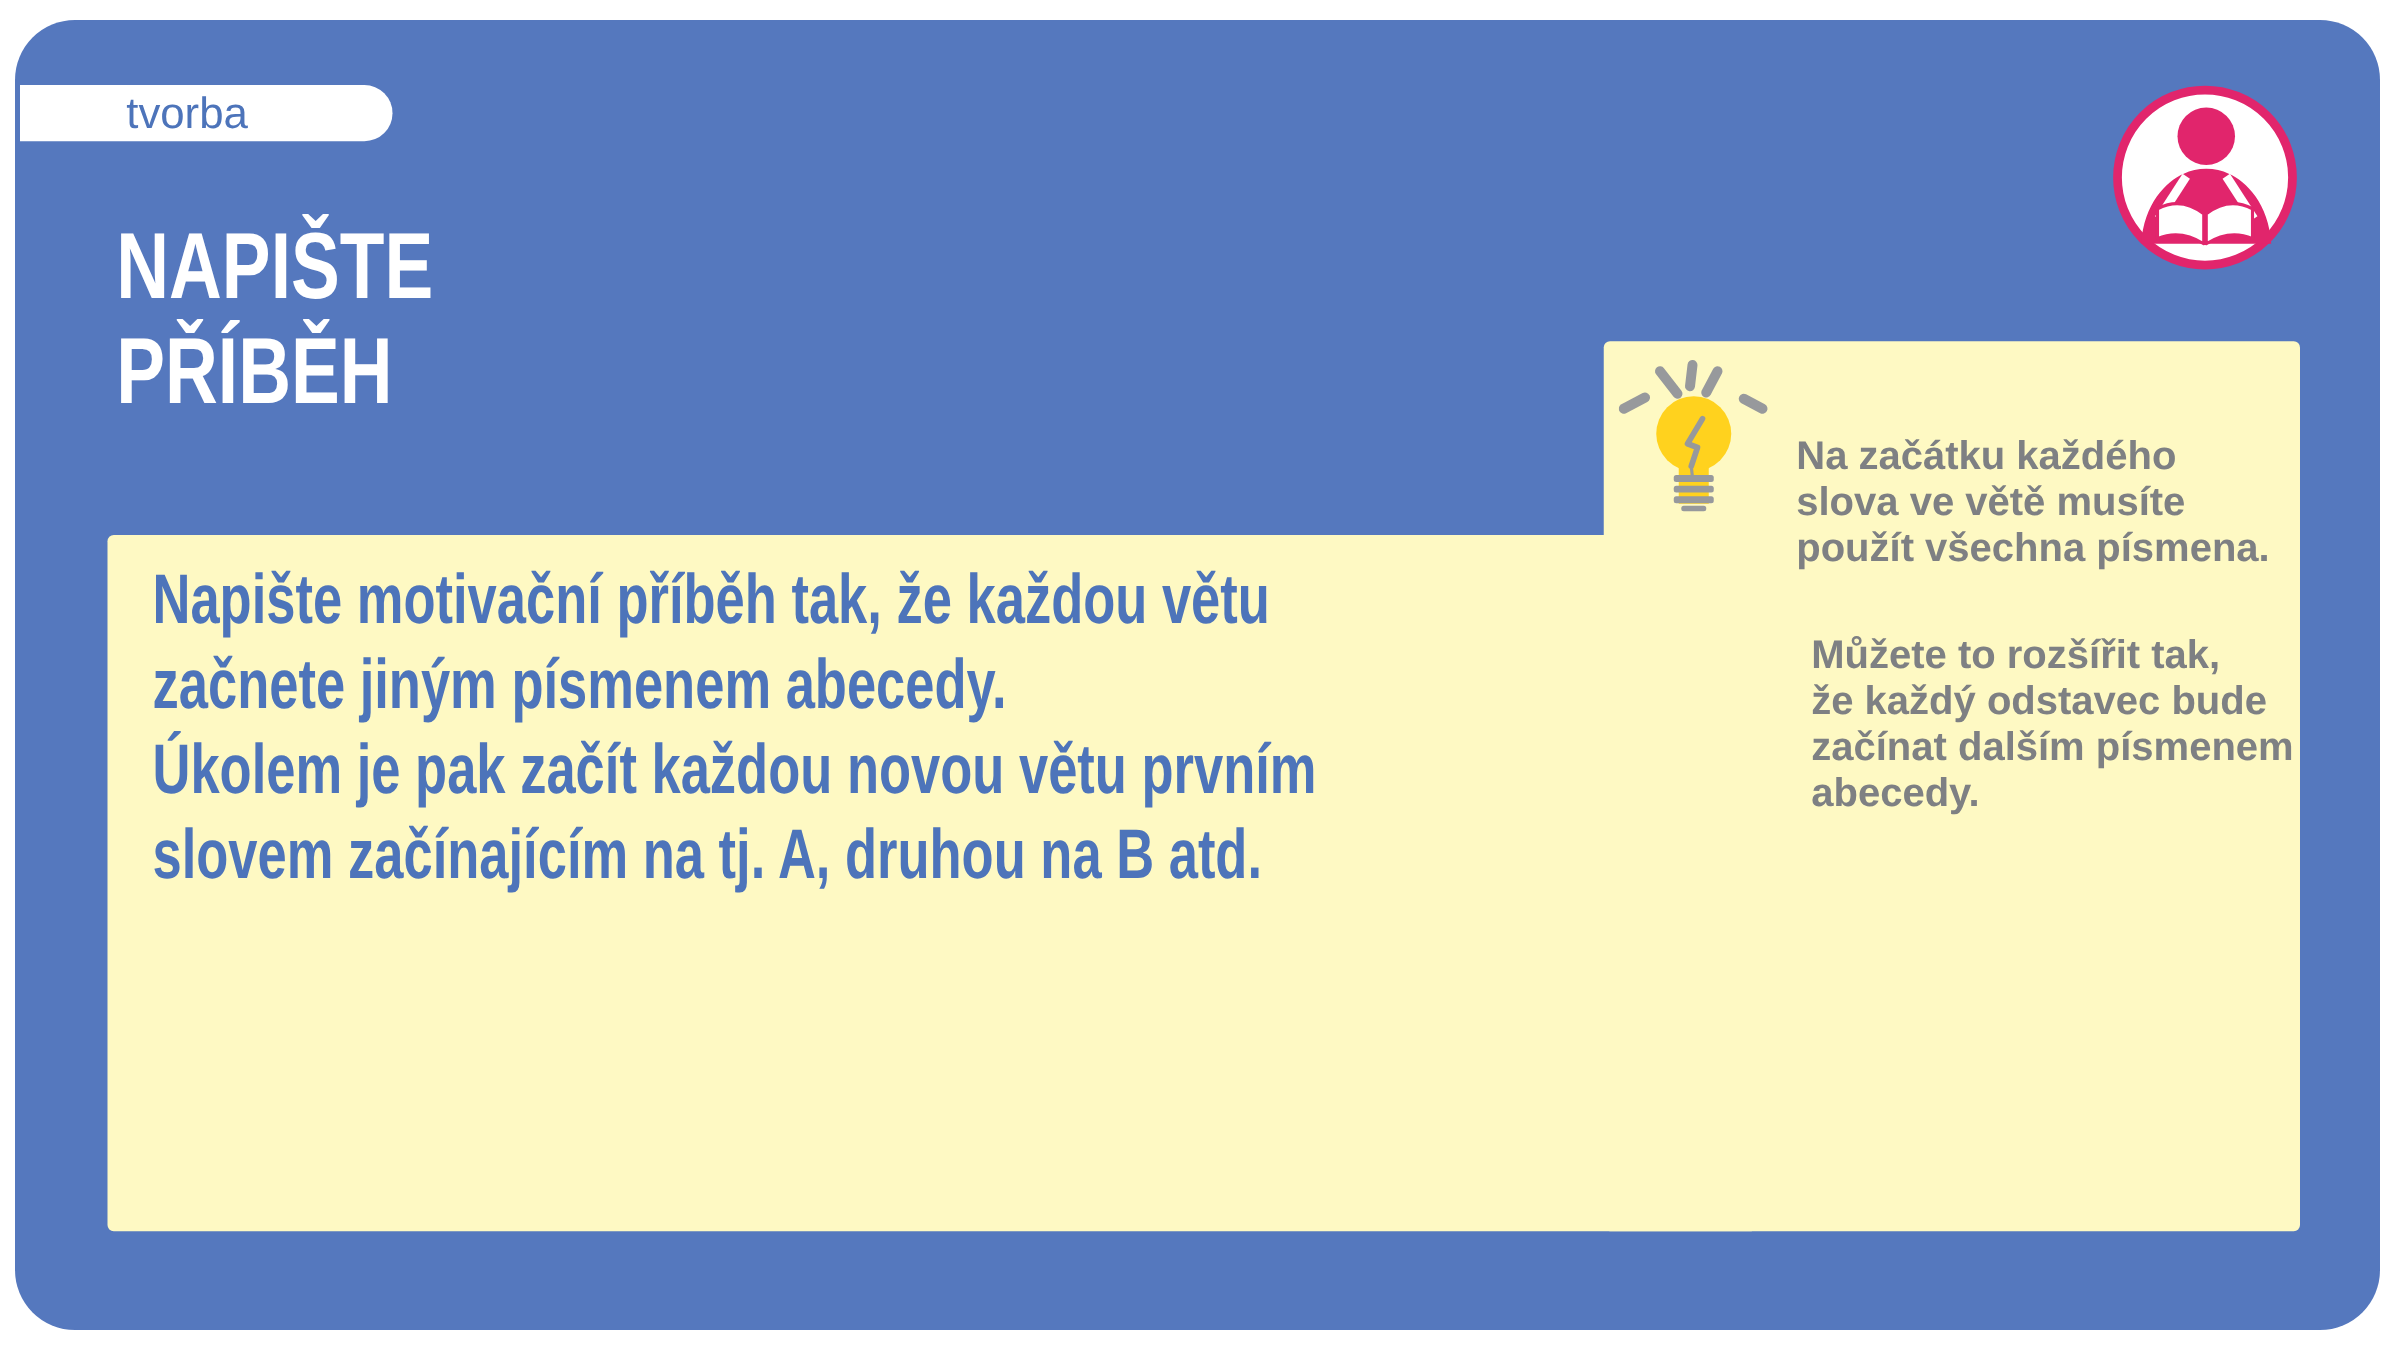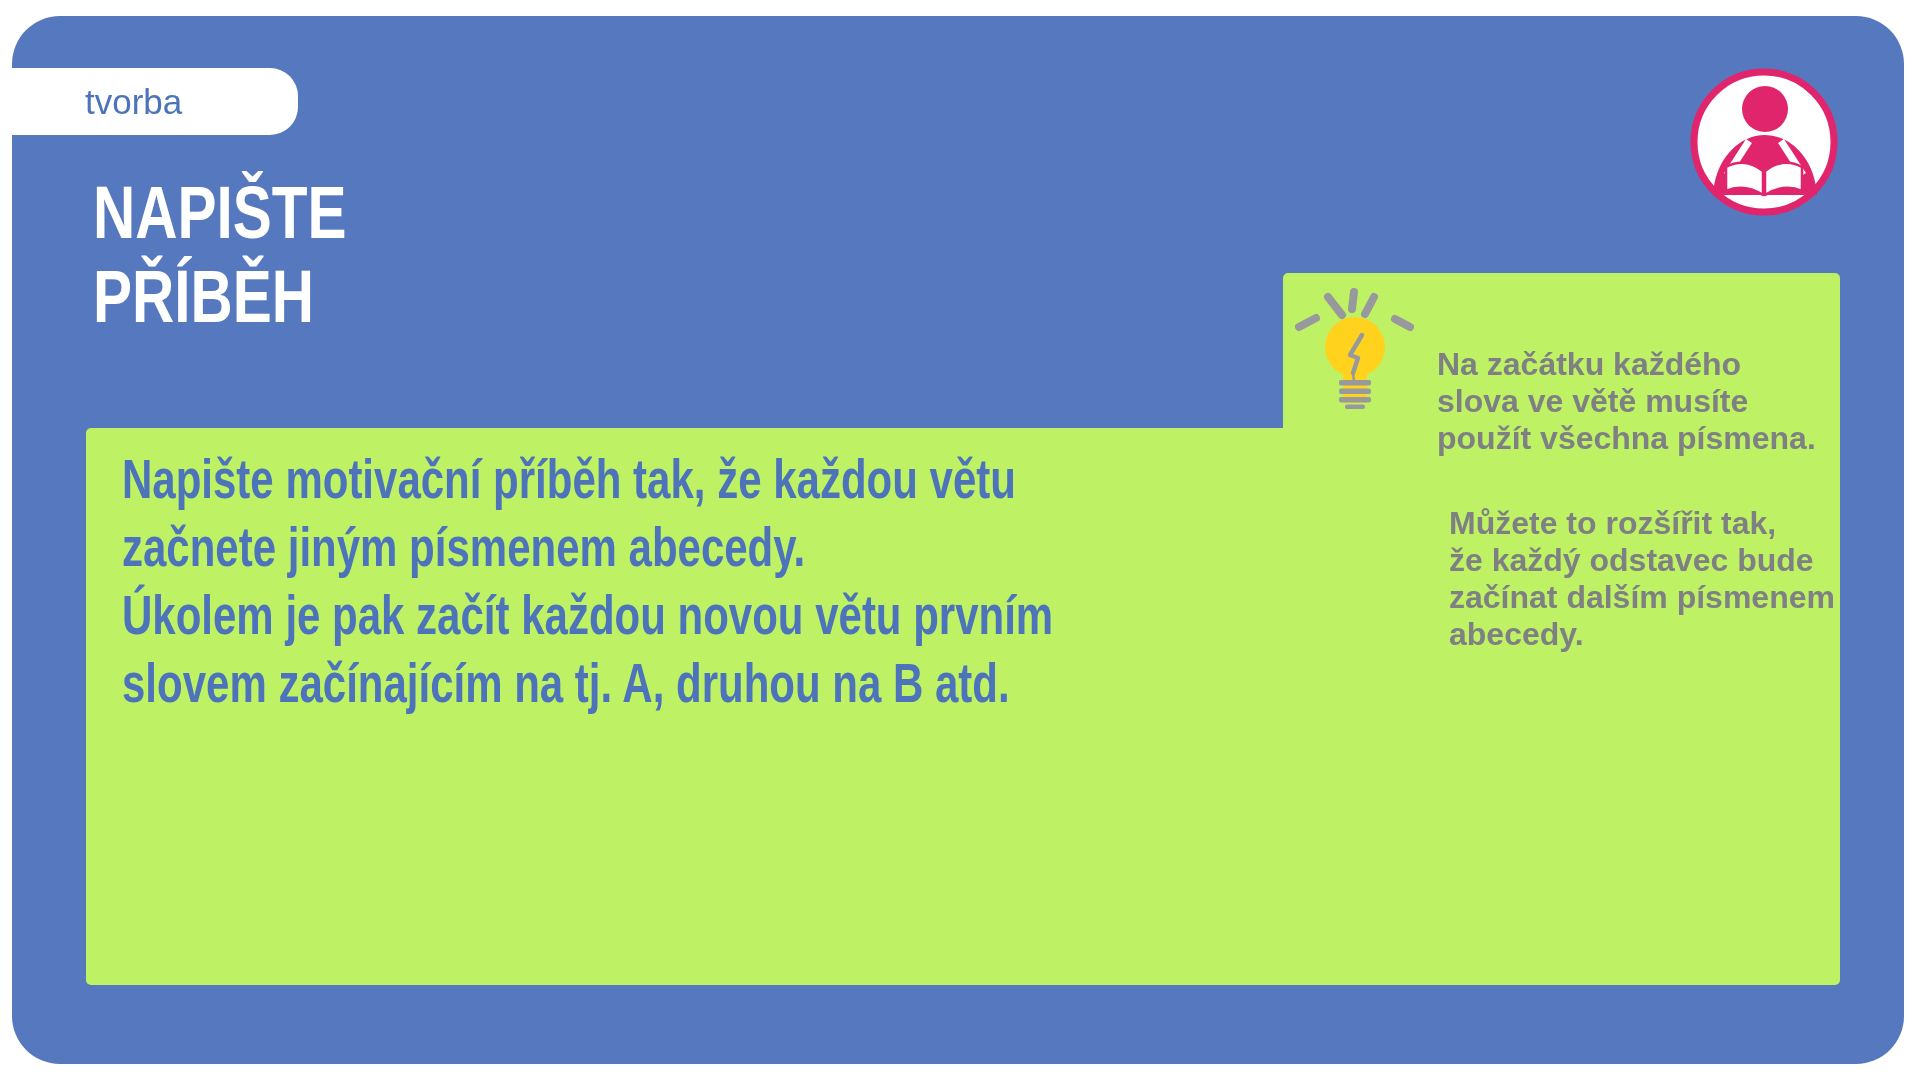--- a/index.html
+++ b/index.html
@@ -1,27 +1,27 @@
 <!DOCTYPE html>
 <html><head>
 <meta charset="utf-8">
 <style>
   html,body{margin:0;padding:0;background:#ffffff;}
   .page{position:relative;width:1920px;height:1080px;background:#ffffff;overflow:hidden;
         font-family:"Liberation Sans","DejaVu Sans",sans-serif;}
   .panel{position:absolute;left:12px;top:16px;width:1892px;height:1048px;
          background:#5578BE;border-radius:48px;}
-  .tab{position:absolute;left:0px;top:68px;width:298px;height:67px;background:#ffffff;
+  .tab{position:absolute;left:16px;top:68px;width:298px;height:45px;background:#ffffff;
        border-radius:0 28px 28px 0;display:flex;align-items:center;}
   .tab span{padding-left:85px;font-size:35px;color:#4D74BA;}
   .title{position:absolute;left:93px;top:170px;margin:0;color:#ffffff;font-weight:bold;
          font-size:75px;line-height:84px;white-space:pre-line;
          transform:scaleX(0.78);transform-origin:0 0;}
   .logo{position:absolute;left:1689px;top:67px;width:150px;height:150px;}
-  .card{position:absolute;background:#bef264;border-radius:5px;}
+  .card{position:absolute;background:#fef9c3;border-radius:5px;}
   .task-card{left:86px;top:428px;width:1320px;height:557px;}
   .task-text{position:absolute;left:36px;top:17px;margin:0;width:1500px;
              color:#4D74BA;font-weight:bold;font-size:56px;line-height:68px;
              white-space:pre-line;transform:scaleX(0.75);transform-origin:0 0;}
   .tip-card{left:1283px;top:273px;width:557px;height:712px;}
   .bulb{position:absolute;left:12px;top:12px;width:122px;height:126px;}
   .tip-text{position:absolute;left:154px;top:36px;color:#7E8083;font-weight:bold;
             font-size:32px;line-height:37px;white-space:pre-line;}
   .tip-text p{margin:0;}
   .tip-text p + p{margin-top:11px;margin-left:12px;}

